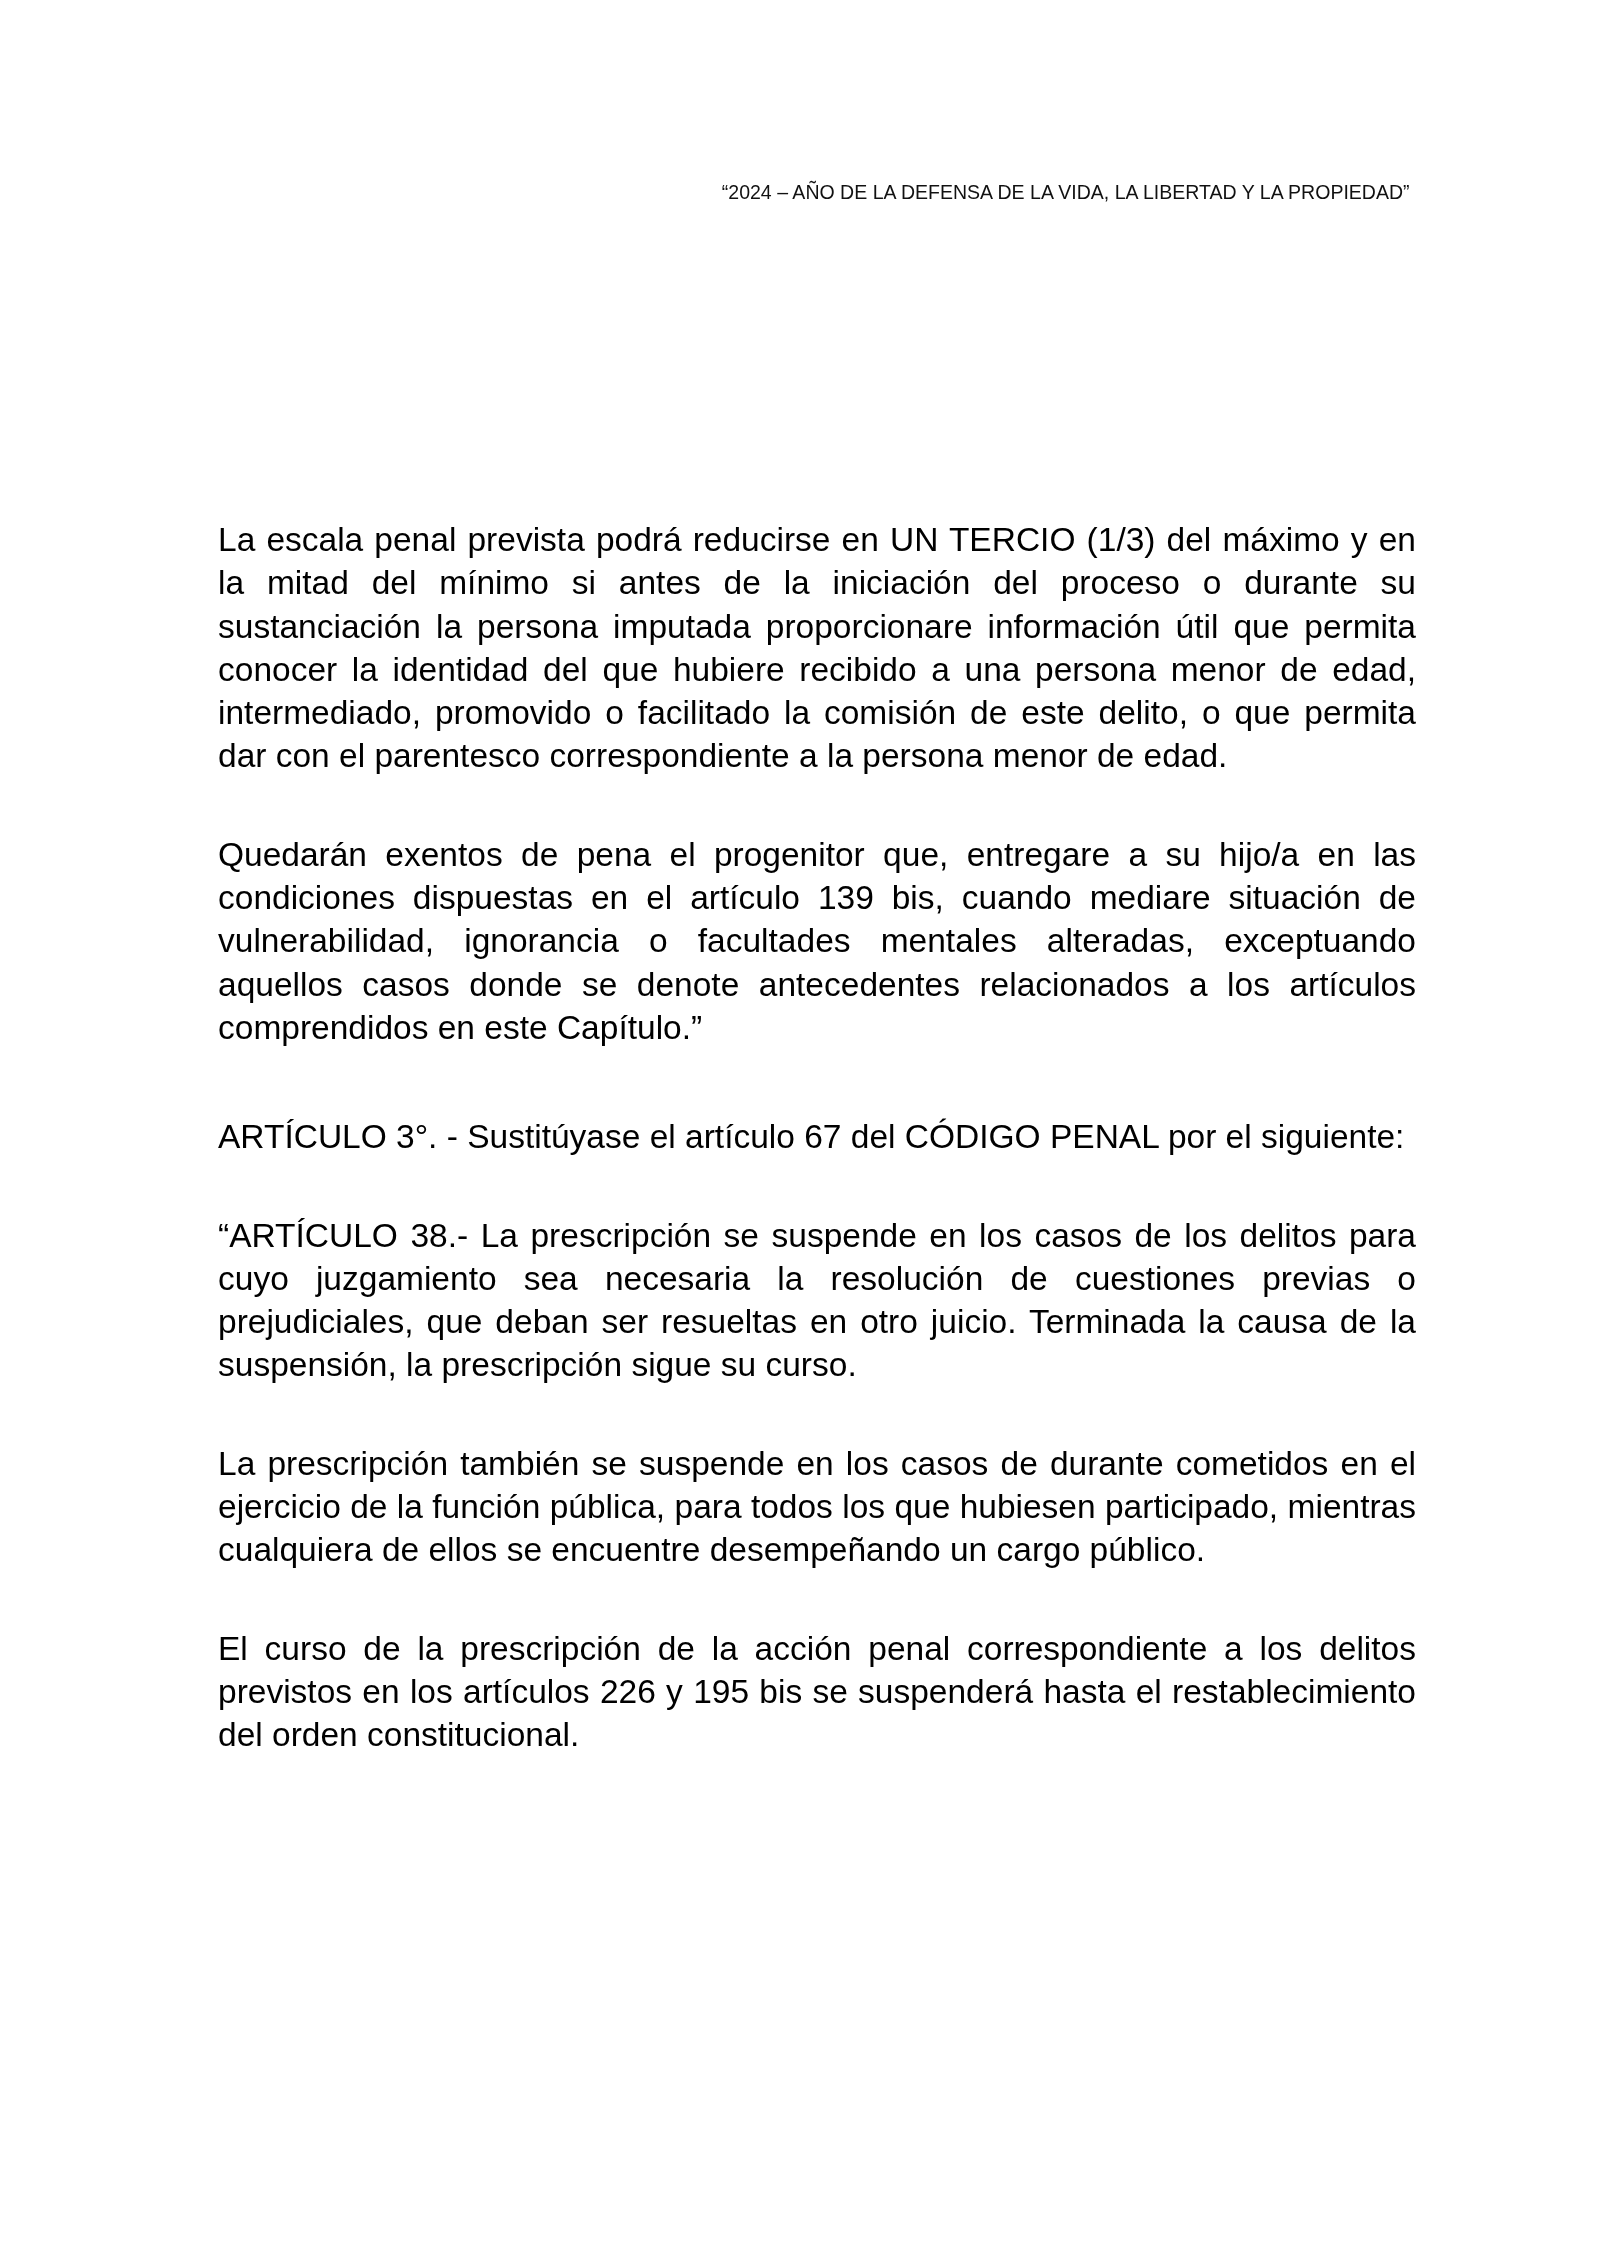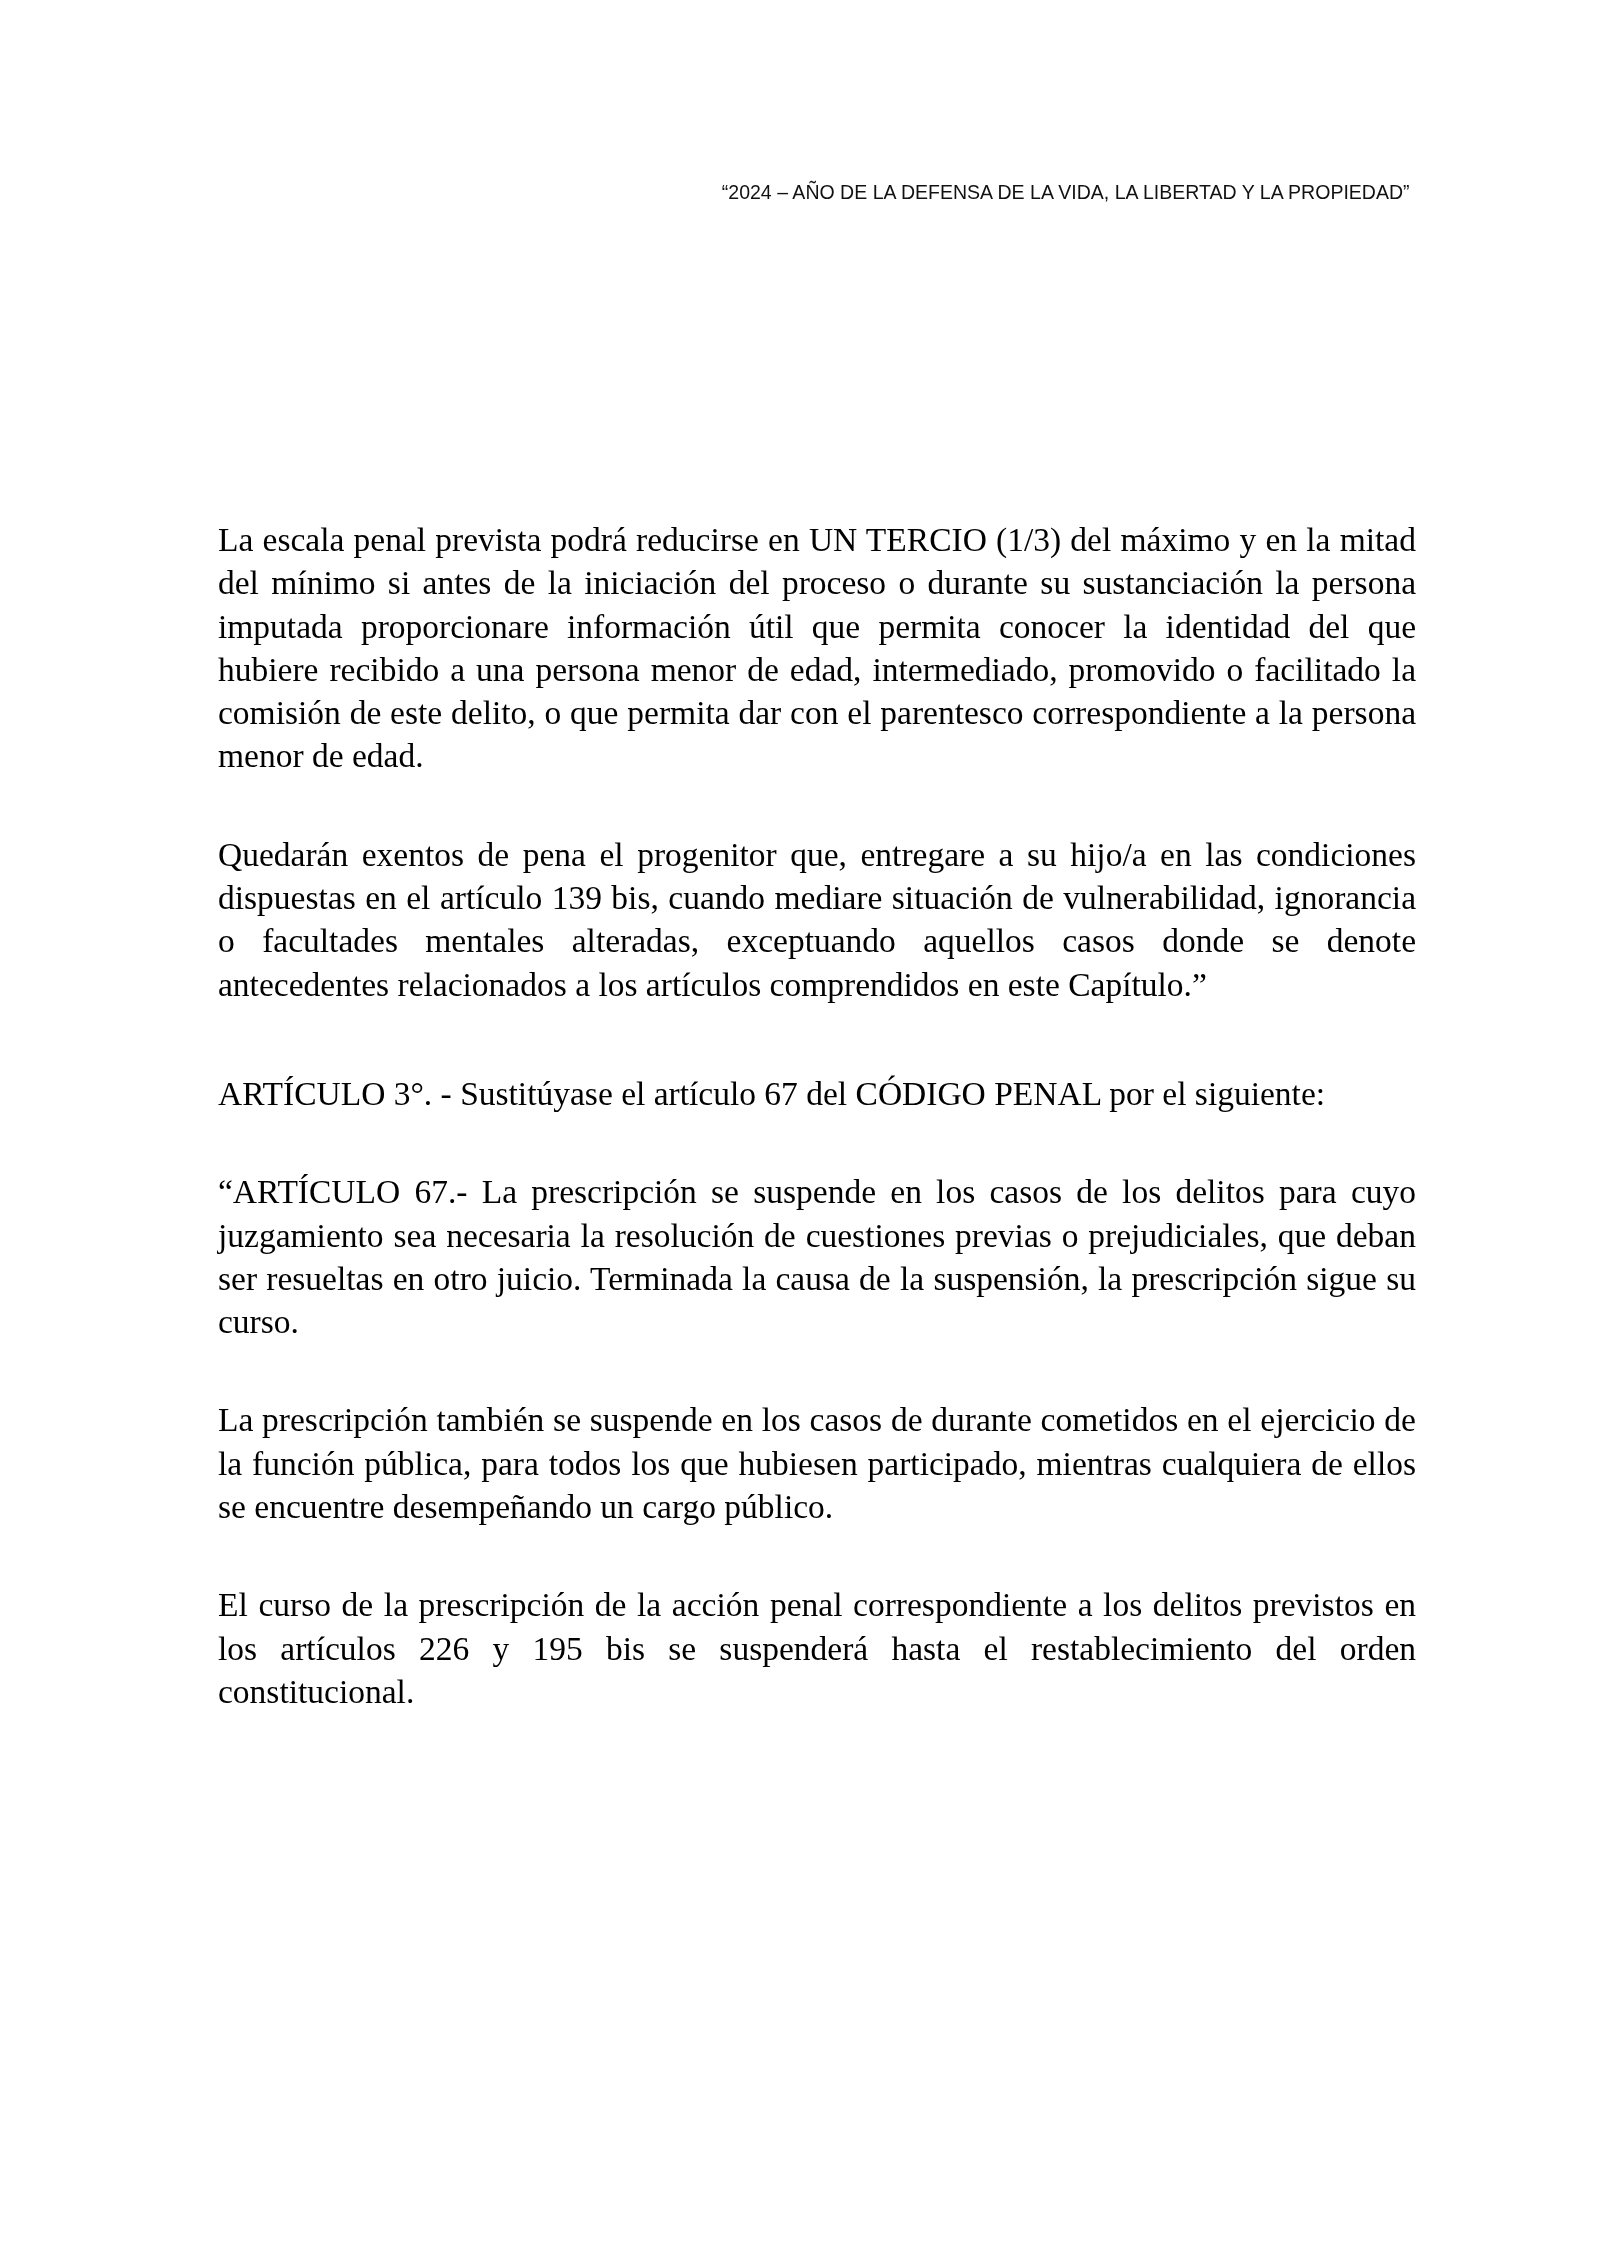--- a/index.html
+++ b/index.html
@@ -24,21 +24,21 @@
       transform: scaleX(0.93);
       transform-origin: right top;
       white-space: nowrap;
       color: #111111;
     }
     .page-body {
       position: absolute;
       top: 518px;
       left: 218px;
       width: 1198px;
-      font-family: Liberation Serif, serif;
+      font-family: Liberation Sans, sans-serif;
       font-size: 33.5px;
       line-height: 43.3px;
       color: #000000;
     }
     .para {
       margin: 0;
       text-align: justify;
       text-align-last: left;
     }
     .para + .para { margin-top: 55px; }
@@ -47,16 +47,16 @@
   </style>
 </head>
 <body>
 
 <div class="page-header">“2024 – AÑO DE LA DEFENSA DE LA VIDA, LA LIBERTAD Y LA PROPIEDAD”</div>
 
 <main class="page-body">
   <p class="para">La escala penal prevista podrá reducirse en UN TERCIO (1/3) del máximo y en la mitad del mínimo si antes de la iniciación del proceso o durante su sustanciación la persona imputada proporcionare información útil que permita conocer la identidad del que hubiere recibido a una persona menor de edad, intermediado, promovido o facilitado la comisión de este delito, o que permita dar con el parentesco correspondiente a la persona menor de edad.</p>
   <p class="para">Quedarán exentos de pena el progenitor que, entregare a su hijo/a en las condiciones dispuestas en el artículo 139 bis, cuando mediare situación de vulnerabilidad, ignorancia o facultades mentales alteradas, exceptuando aquellos casos donde se denote antecedentes relacionados a los artículos comprendidos en este Capítulo.”</p>
   <p class="para gap-large">ARTÍCULO 3°. - Sustitúyase el artículo 67 del CÓDIGO PENAL por el siguiente:</p>
-  <p class="para">“ARTÍCULO 67.- La prescripción se suspende en los casos de los delitos para cuyo juzgamiento sea necesaria la resolución de cuestiones previas o prejudiciales, que deban ser resueltas en otro juicio. Terminada la causa de la suspensión, la prescripción sigue su curso.</p>
+  <p class="para">“ARTÍCULO 38.- La prescripción se suspende en los casos de los delitos para cuyo juzgamiento sea necesaria la resolución de cuestiones previas o prejudiciales, que deban ser resueltas en otro juicio. Terminada la causa de la suspensión, la prescripción sigue su curso.</p>
   <p class="para">La prescripción también se suspende en los casos de durante cometidos en el ejercicio de la función pública, para todos los que hubiesen participado, mientras cualquiera de ellos se encuentre desempeñando un cargo público.</p>
   <p class="para">El curso de la prescripción de la acción penal correspondiente a los delitos previstos en los artículos 226 y 195 bis se suspenderá hasta el restablecimiento del orden constitucional.</p>
 </main>
 
 </body></html>

